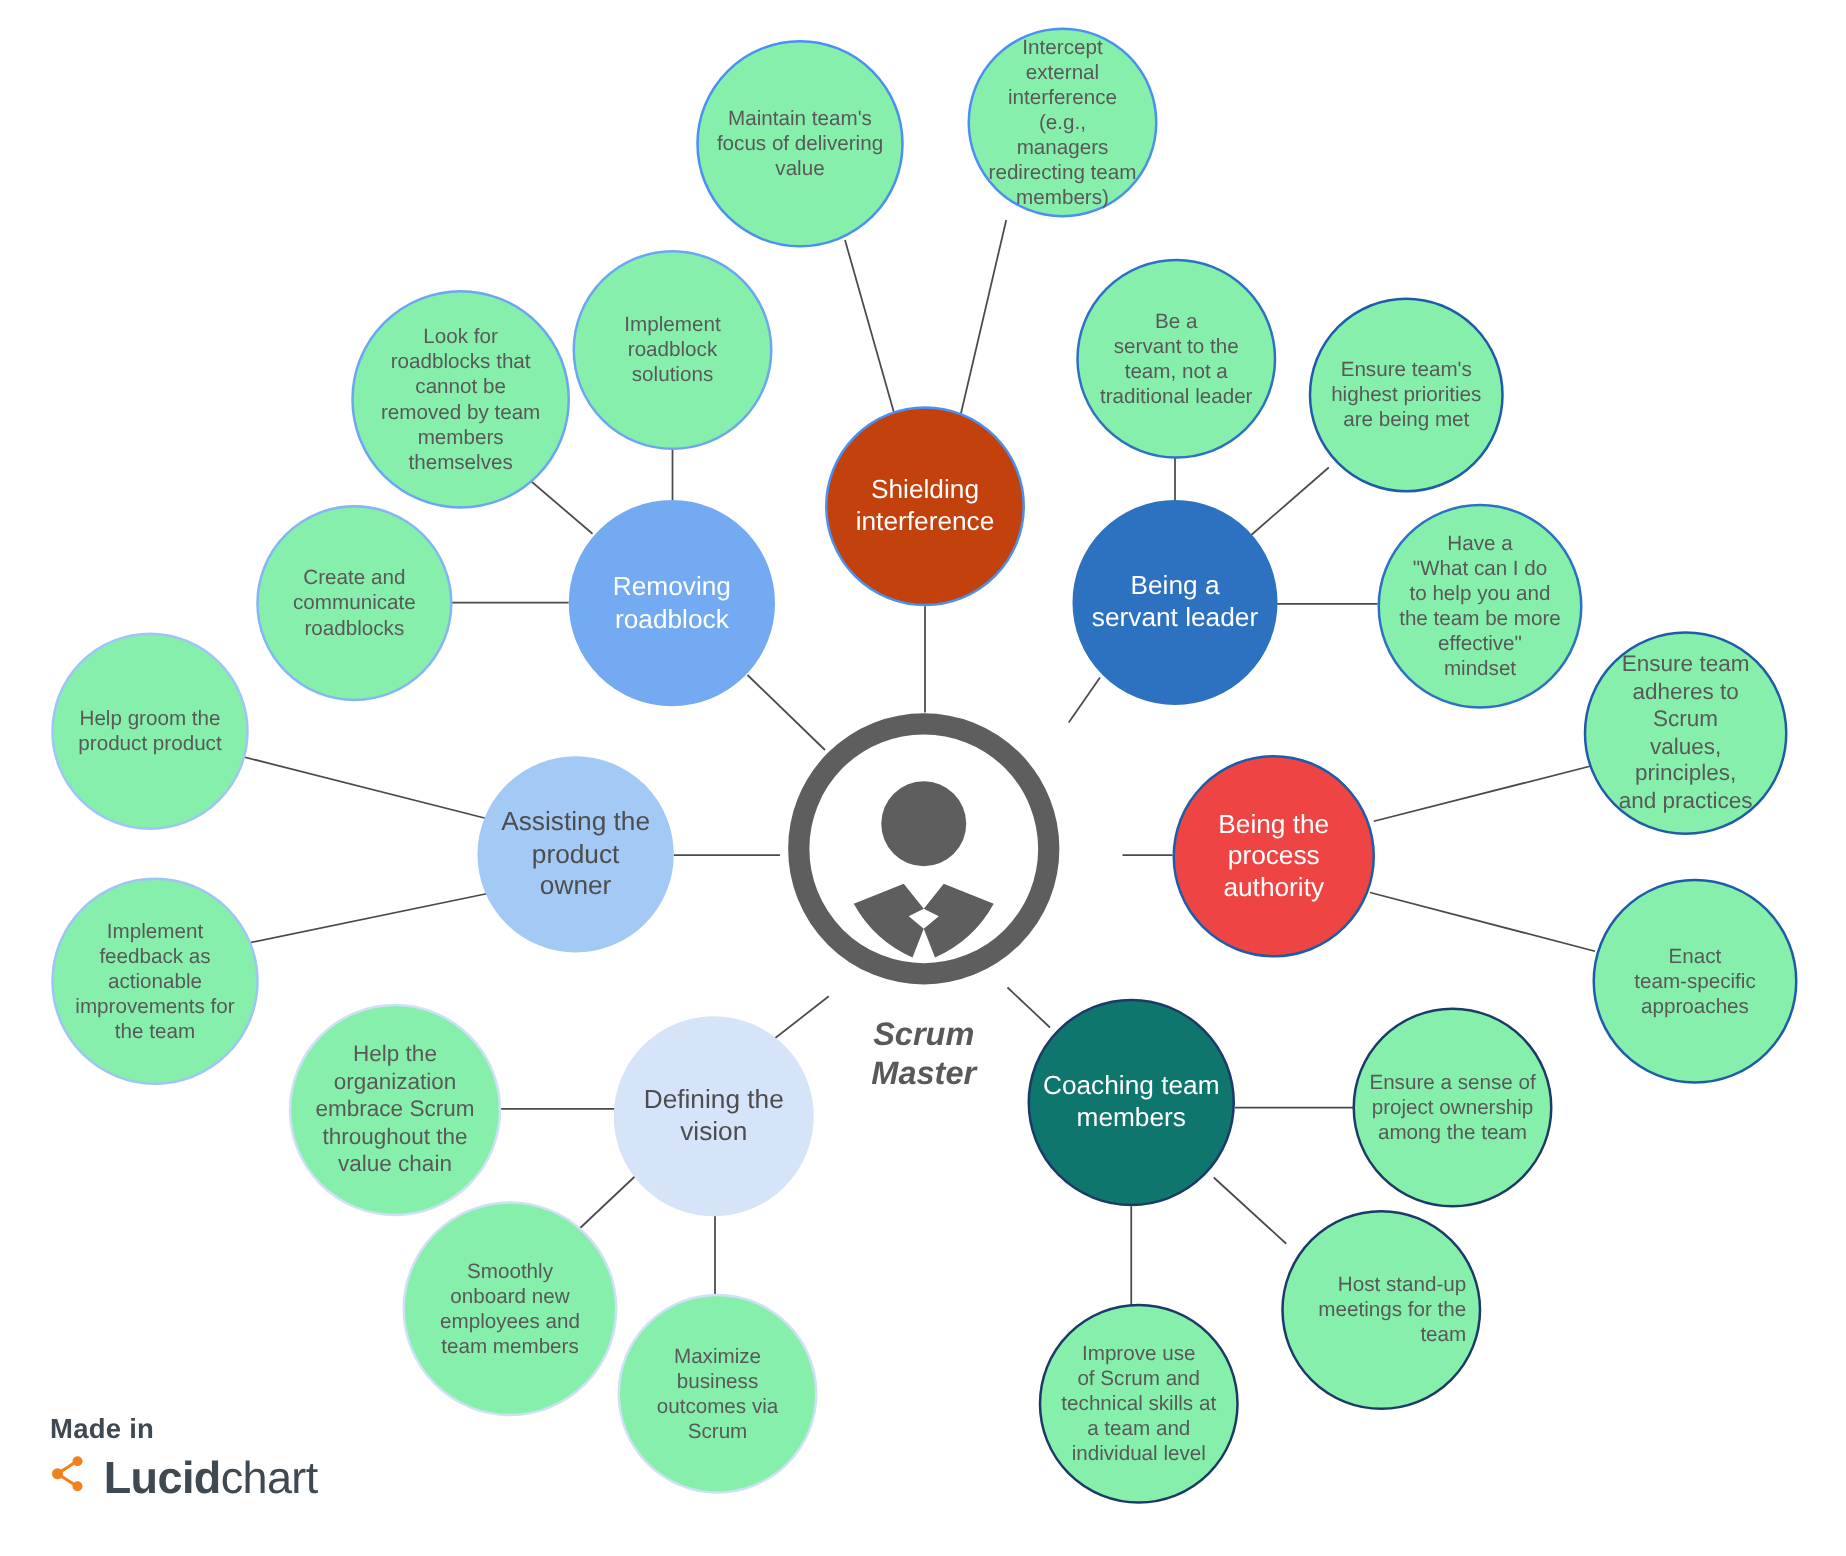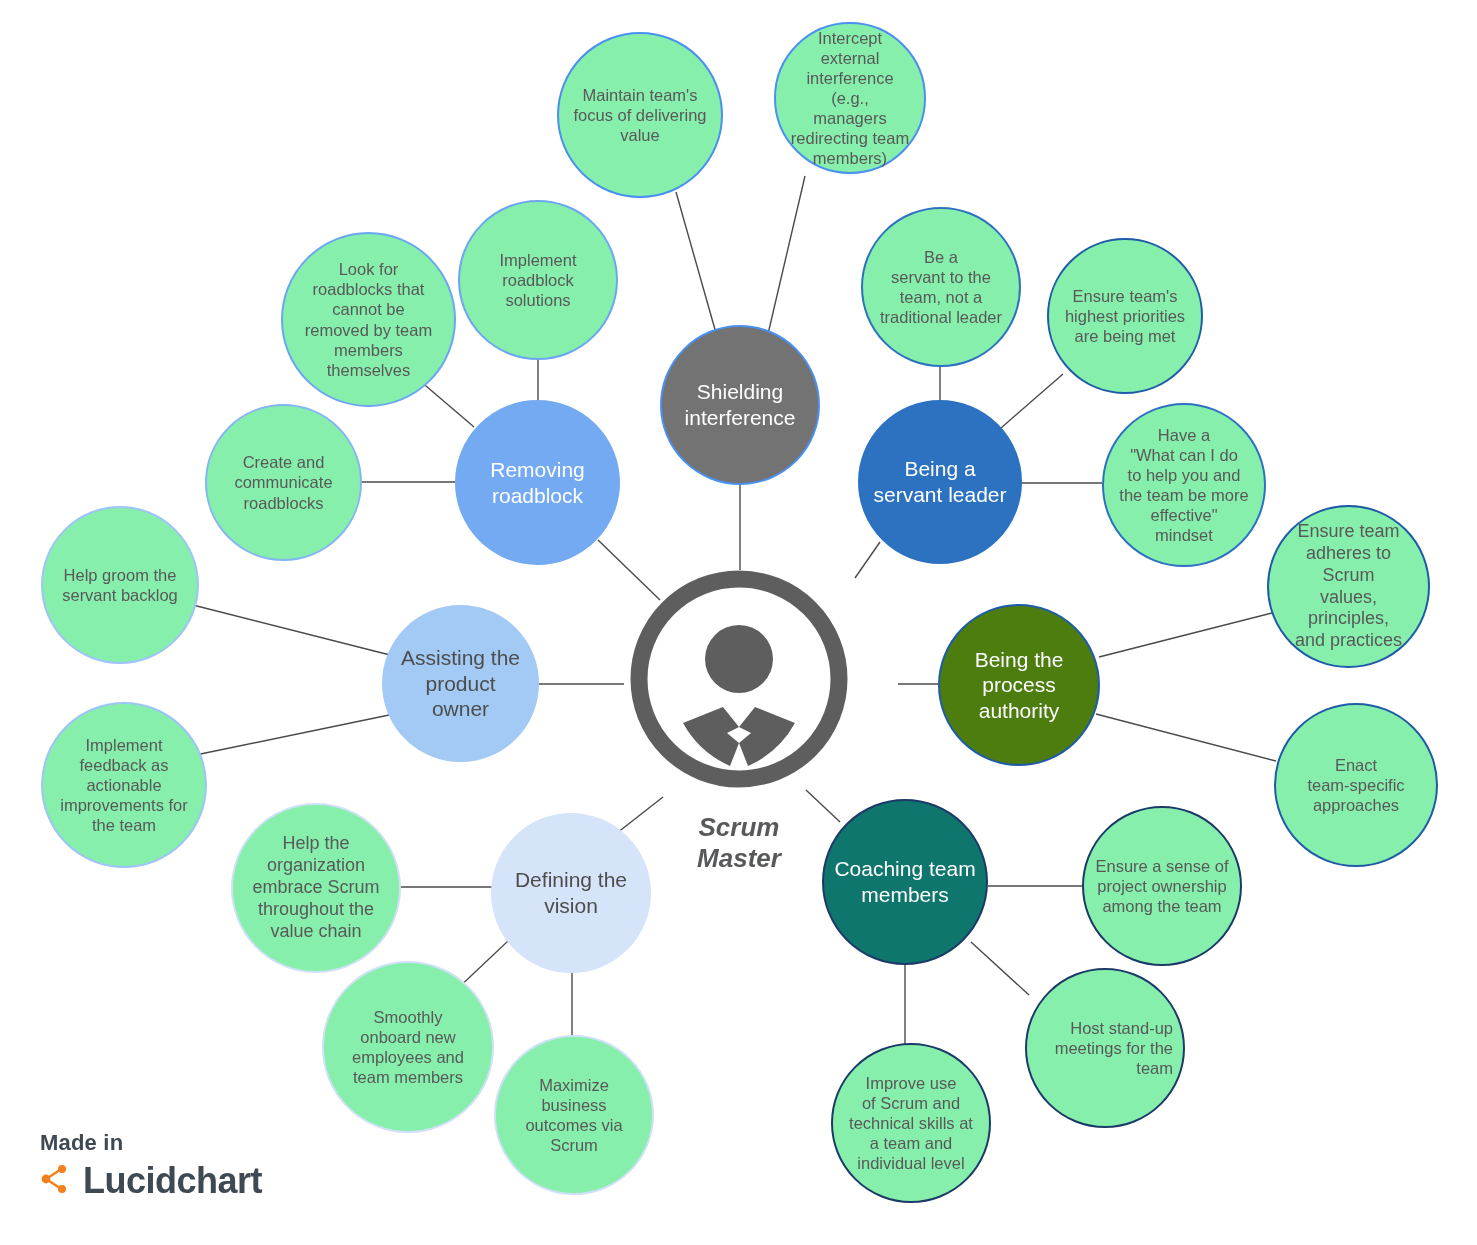--- a/index.html
+++ b/index.html
@@ -92,21 +92,21 @@
     align-items: center;
     gap: 9px;
   }
   #brand .wordmark-text {
     font-size: 36px;
     color: #3f4952;
     letter-spacing: -0.5px;
     line-height: 1;
   }
   #brand .wordmark-text b { font-weight: bold; }
-  #brand .wordmark-text span { font-weight: bold; }
+  #brand .wordmark-text span { font-weight: normal; }
 </style>
 </head>
 <body>
 
 <div id="canvas">
 
   <svg id="edges" viewBox="0 0 1477 1245" xmlns="http://www.w3.org/2000/svg">
       <line x1="676" y1="192" x2="716" y2="333" stroke="#4a4a4a" stroke-width="1.4"></line>
       <line x1="805" y1="176" x2="768" y2="334" stroke="#4a4a4a" stroke-width="1.4"></line>
       <line x1="740" y1="485" x2="740" y2="570" stroke="#4a4a4a" stroke-width="1.4"></line>
@@ -161,21 +161,21 @@
 roadblock
 solutions</span>
       </div>
       <div class="node leaf" style="left: 205px; top: 404px; width: 157px; height: 157px; font-size: 16.5px; border-color: rgb(133, 182, 244);">
         <span class="label">Create and
 communicate
 roadblocks</span>
       </div>
       <div class="node leaf" style="left: 41px; top: 506px; width: 158px; height: 158px; font-size: 16.5px; border-color: rgb(158, 197, 246);">
         <span class="label">Help groom the
-servant backlog</span>
+product product</span>
       </div>
       <div class="node leaf" style="left: 41px; top: 702px; width: 166px; height: 166px; font-size: 16.5px; border-color: rgb(158, 197, 246);">
         <span class="label">Implement
 feedback as
 actionable
 improvements for
 the team</span>
       </div>
       <div class="node leaf" style="left: 231px; top: 803px; width: 170px; height: 170px; font-size: 18px; border-color: rgb(207, 224, 248); align-items: center;">
         <span class="label">Help the
@@ -236,41 +236,41 @@
 meetings for the
 team</span>
       </div>
       <div class="node leaf" style="left: 831px; top: 1043px; width: 160px; height: 160px; font-size: 16.5px; border-color: rgb(27, 58, 104);">
         <span class="label">Improve use
 of Scrum and
 technical skills at
 a team and
 individual level</span>
       </div>
-      <div class="node hub" style="left: 660px; top: 325px; width: 160px; height: 160px; font-size: 21px; background: #737373; color: rgb(255, 255, 255); border: 2px solid rgb(74, 144, 240);">
+      <div class="node hub" style="left: 660px; top: 325px; width: 160px; height: 160px; font-size: 21px; background: #c2410c; color: rgb(255, 255, 255); border: 2px solid rgb(74, 144, 240);">
         <span class="label">Shielding
 interference</span>
       </div>
       <div class="node hub" style="left: 455px; top: 400px; width: 165px; height: 165px; font-size: 21px; background: rgb(116, 170, 242); color: rgb(255, 255, 255); border: 2px solid rgb(116, 170, 242);">
         <span class="label">Removing
 roadblock</span>
       </div>
       <div class="node hub" style="left: 382px; top: 605px; width: 157px; height: 157px; font-size: 21px; background: rgb(163, 201, 245); color: rgb(77, 77, 77); border: 2px solid rgb(163, 201, 245);">
         <span class="label">Assisting the
 product owner</span>
       </div>
       <div class="node hub" style="left: 491px; top: 813px; width: 160px; height: 160px; font-size: 21px; background: rgb(214, 228, 249); color: rgb(77, 77, 77); border: 2px solid rgb(214, 228, 249);">
         <span class="label">Defining the
 vision</span>
       </div>
       <div class="node hub" style="left: 858px; top: 400px; width: 164px; height: 164px; font-size: 21px; background: rgb(44, 114, 192); color: rgb(255, 255, 255); border: 2px solid rgb(44, 114, 192);">
         <span class="label">Being a
 servant leader</span>
       </div>
-      <div class="node hub" style="left: 938px; top: 604px; width: 162px; height: 162px; font-size: 21px; background: #4d7c0f; color: rgb(255, 255, 255); border: 2px solid rgb(31, 92, 168); text-align: center;">
+      <div class="node hub" style="left: 938px; top: 604px; width: 162px; height: 162px; font-size: 21px; background: #ef4444; color: rgb(255, 255, 255); border: 2px solid rgb(31, 92, 168); text-align: center;">
         <span class="label">Being the
 process
 authority</span>
       </div>
       <div class="node hub" style="left: 822px; top: 799px; width: 166px; height: 166px; font-size: 21px; background: #0f766e; color: rgb(255, 255, 255); border: 2px solid rgb(27, 58, 104);">
         <span class="label">Coaching team
 members</span>
       </div>
     </div>
 

